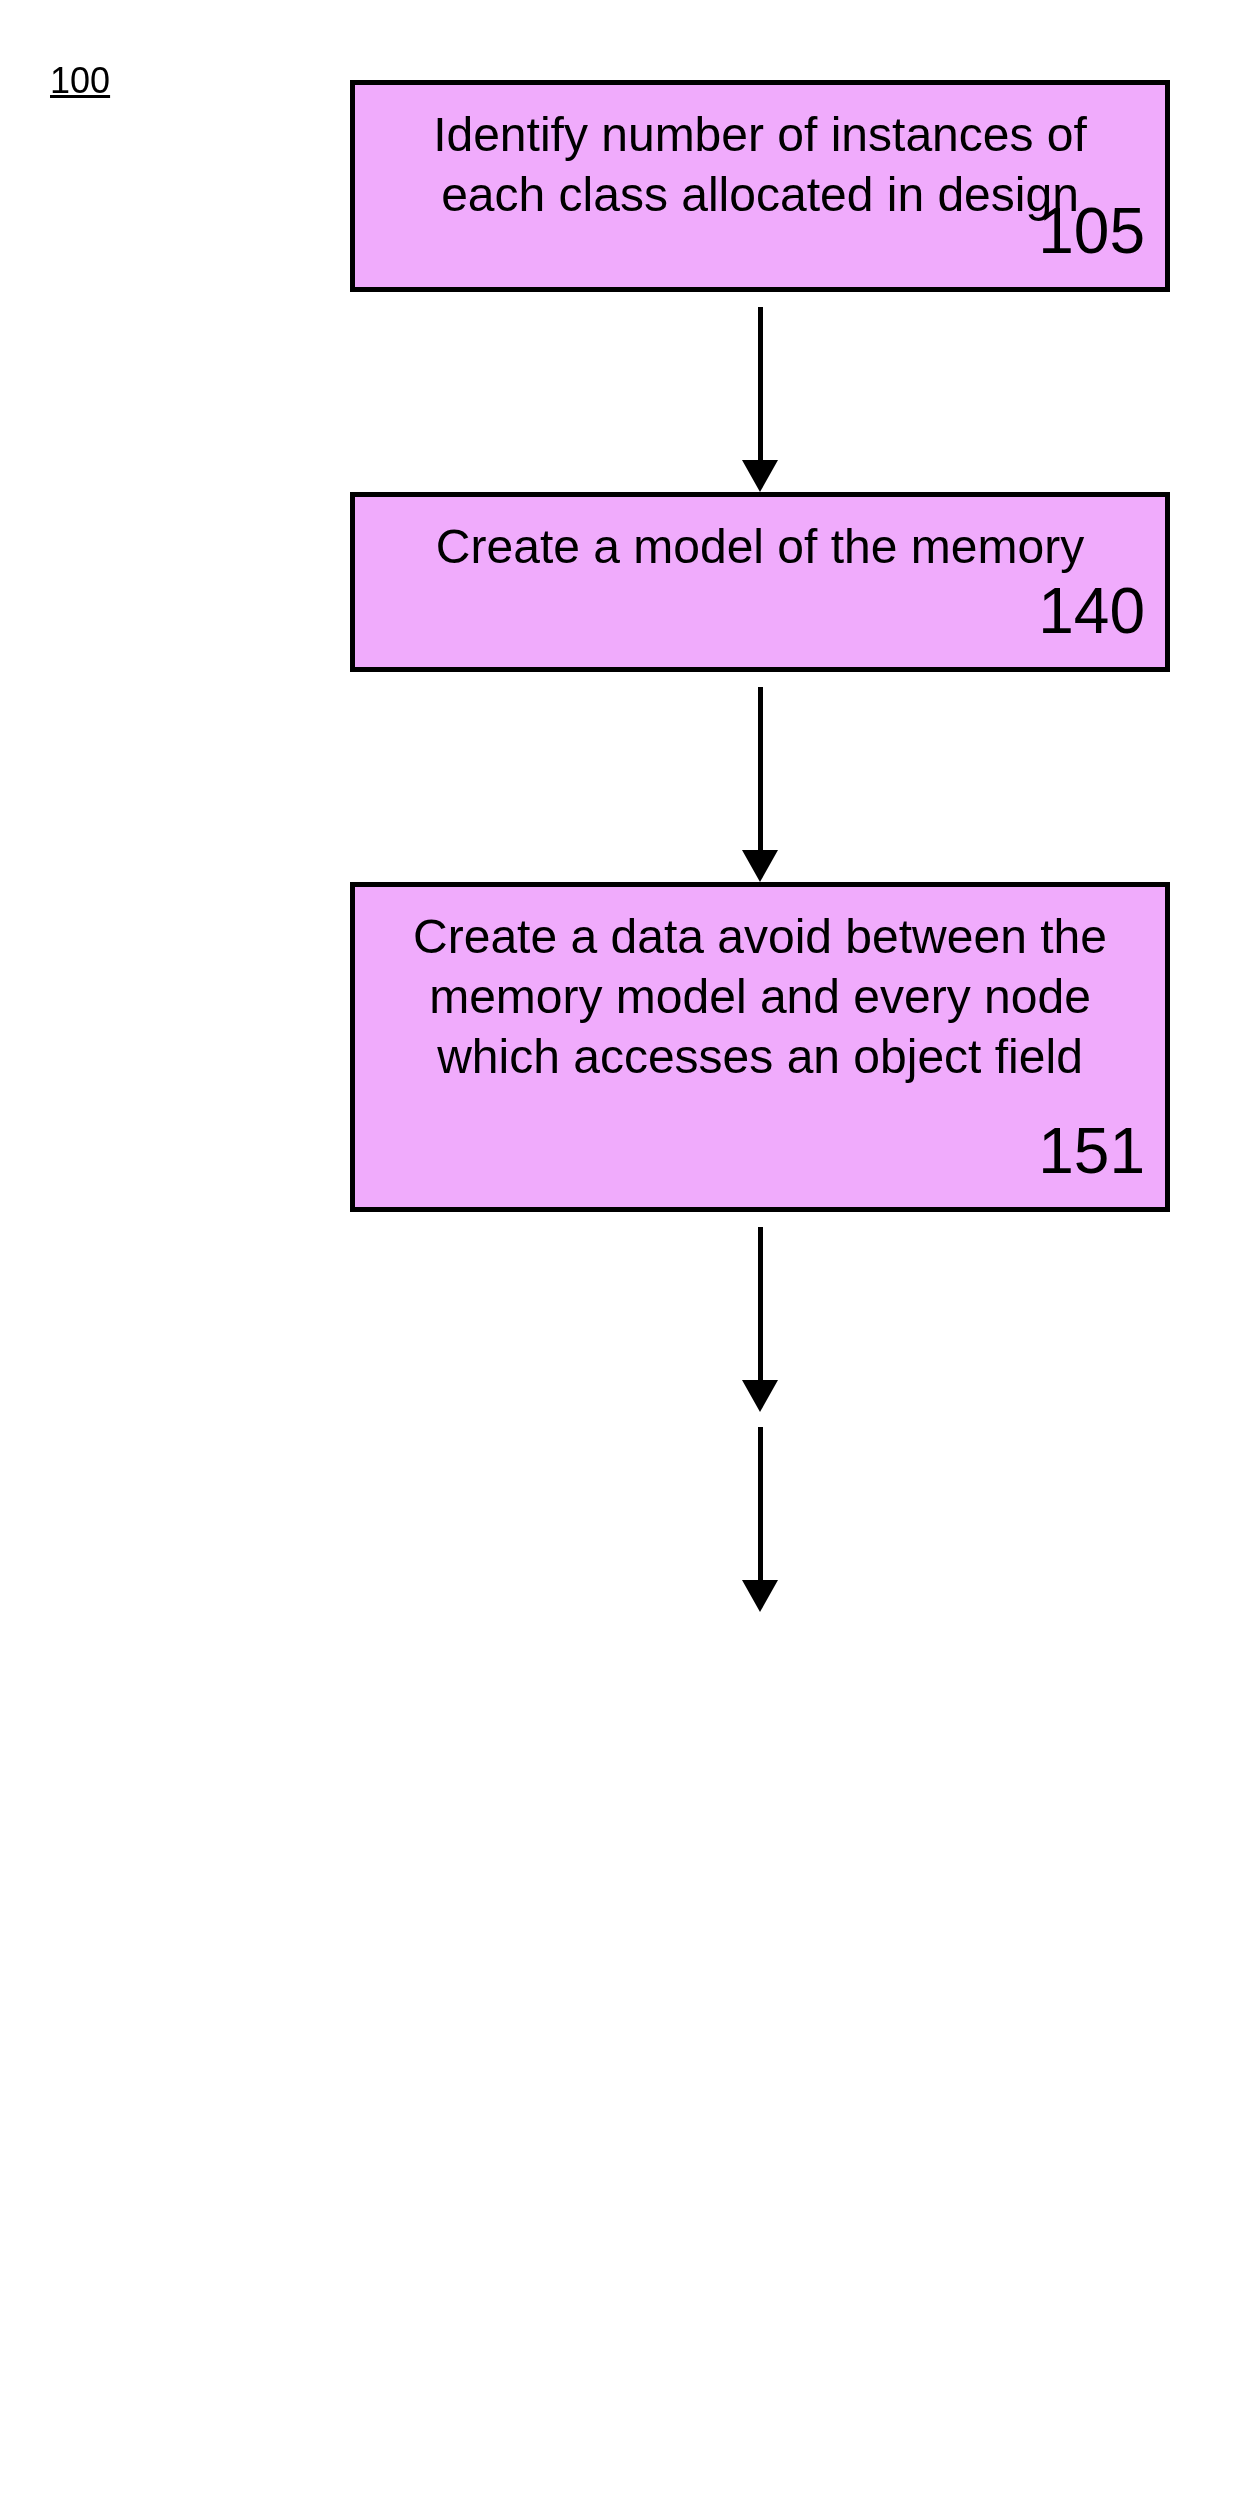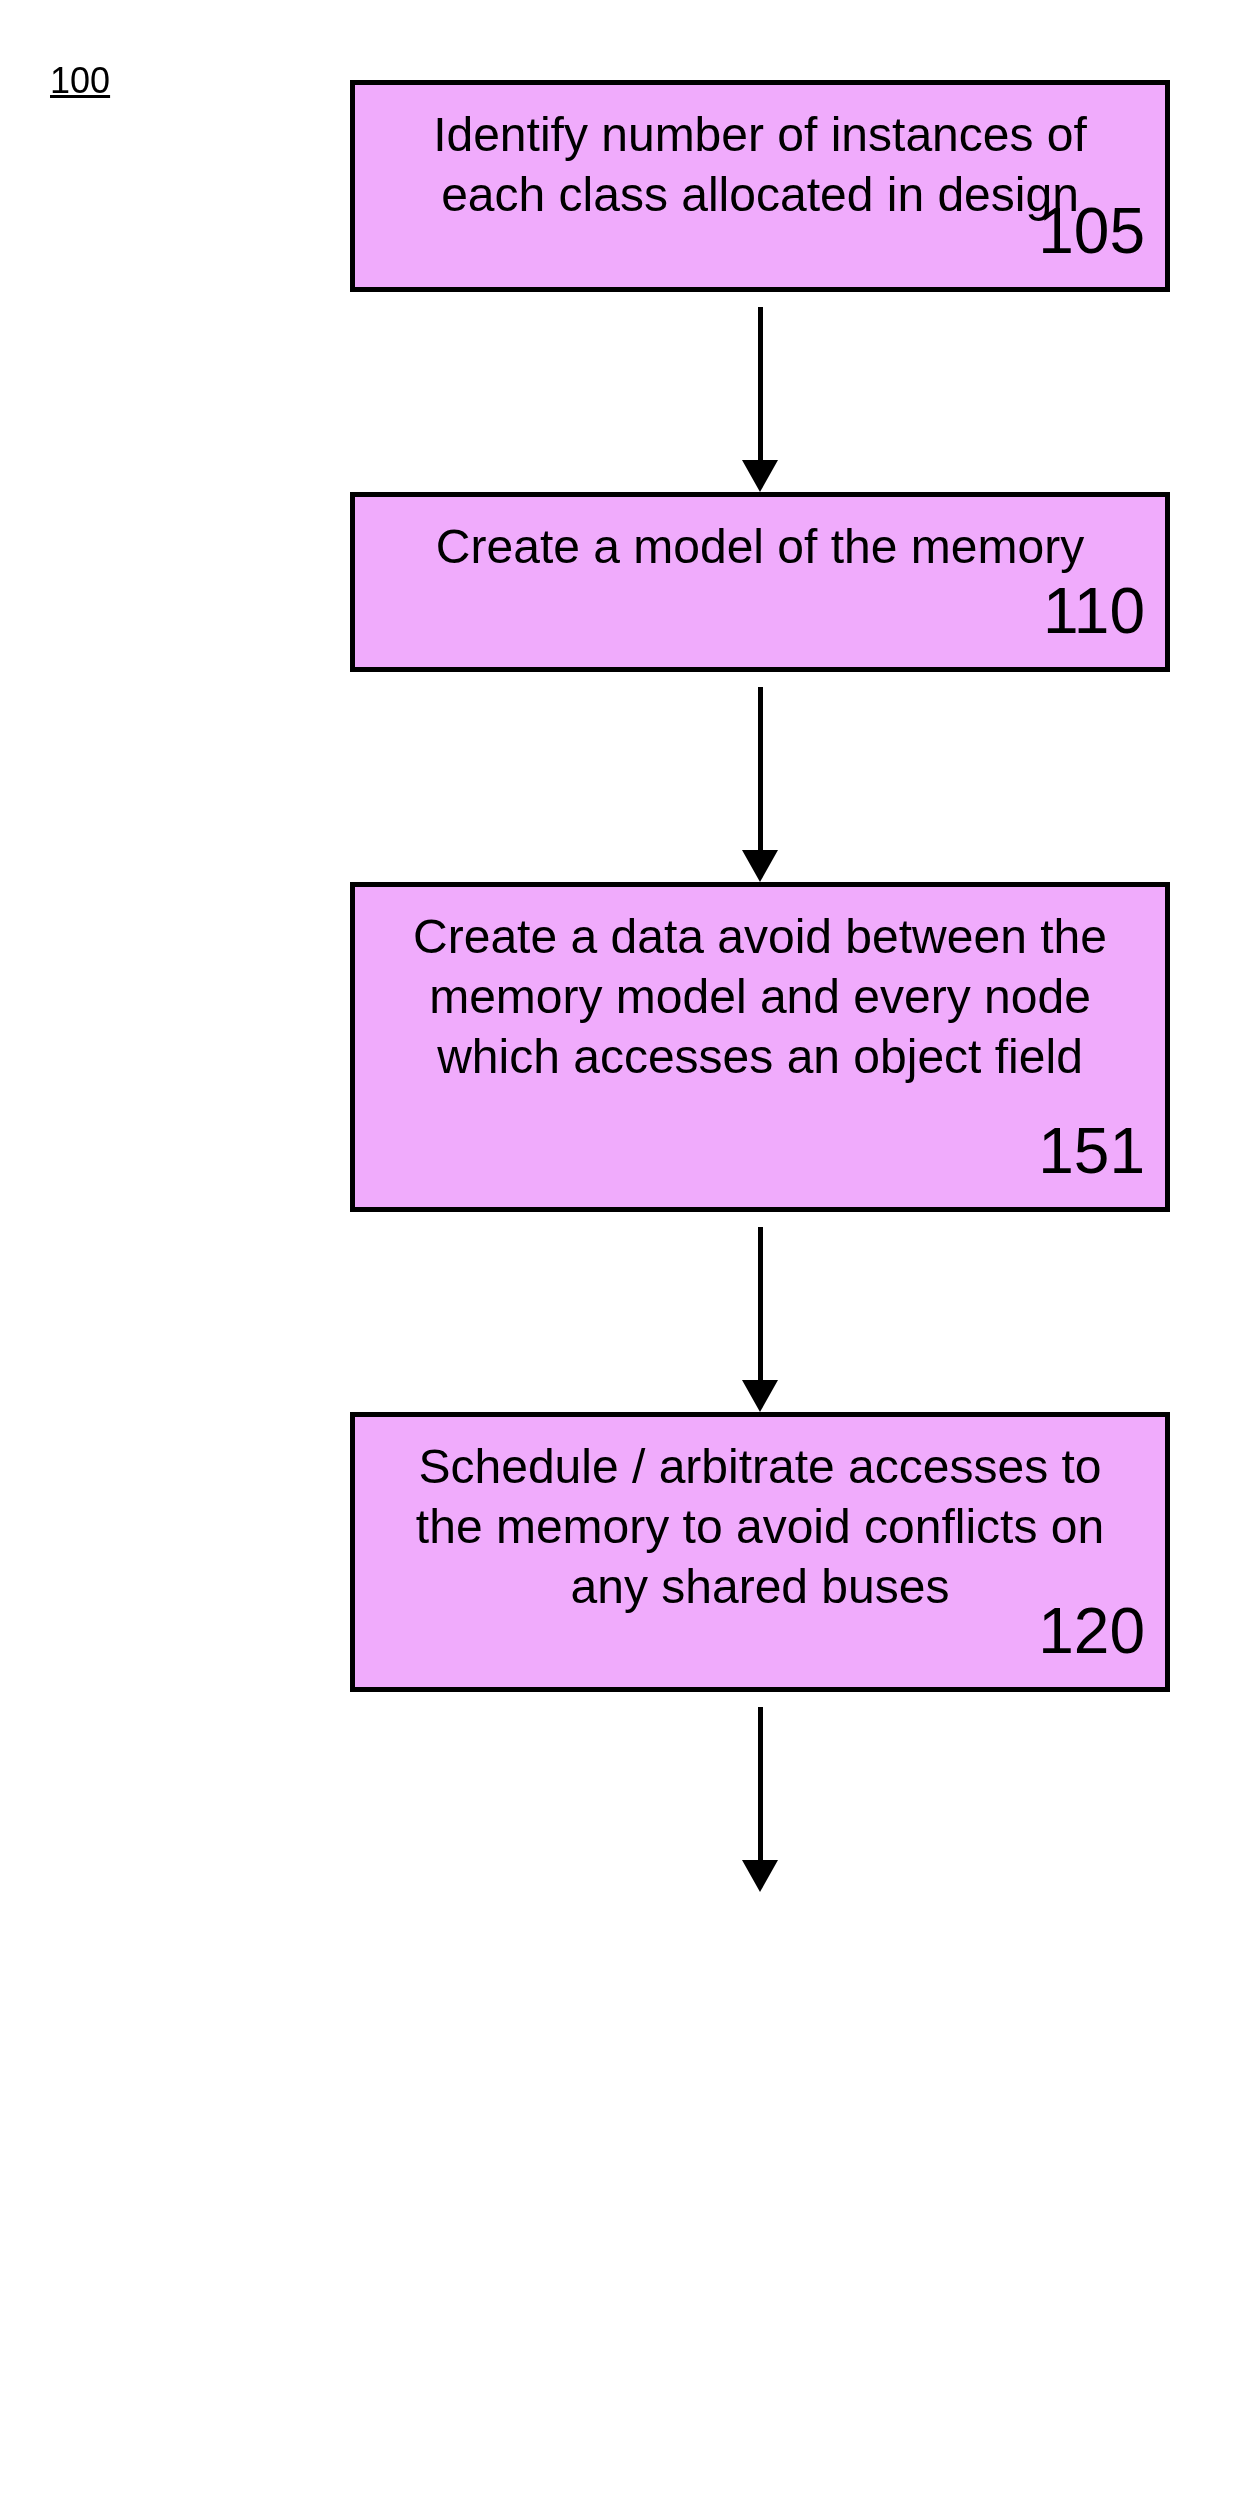--- a/index.html
+++ b/index.html
@@ -97,42 +97,38 @@
     <span class="box-number">105</span>
   </div>
 
   <div class="arrow-container">
     <div class="arrow-line"></div>
     <div class="arrow-head"></div>
   </div>
 
   <div class="box box-2">
     <span class="box-text">Create a model of the memory</span>
-    <span class="box-number">110</span>
+    <span class="box-number">140</span>
   </div>
 
   <div class="arrow-container arrow-2">
     <div class="arrow-line"></div>
     <div class="arrow-head"></div>
   </div>
 
   <div class="box box-3">
     <span class="box-text">Create a data avoid between the memory model and every node which accesses an object field</span>
     <span class="box-number">151</span>
   </div>
 
   <div class="arrow-container arrow-3">
     <div class="arrow-line"></div>
     <div class="arrow-head"></div>
   </div>
 
-  <div class="box box-4">
-    <span class="box-text">Schedule / arbitrate accesses to the memory to avoid conflicts on any shared buses</span>
-    <span class="box-number">120</span>
-  </div>
 
   <div class="arrow-container arrow-4">
     <div class="arrow-line"></div>
     <div class="arrow-head"></div>
   </div>
 
 
 </div>
 
 </body></html>

